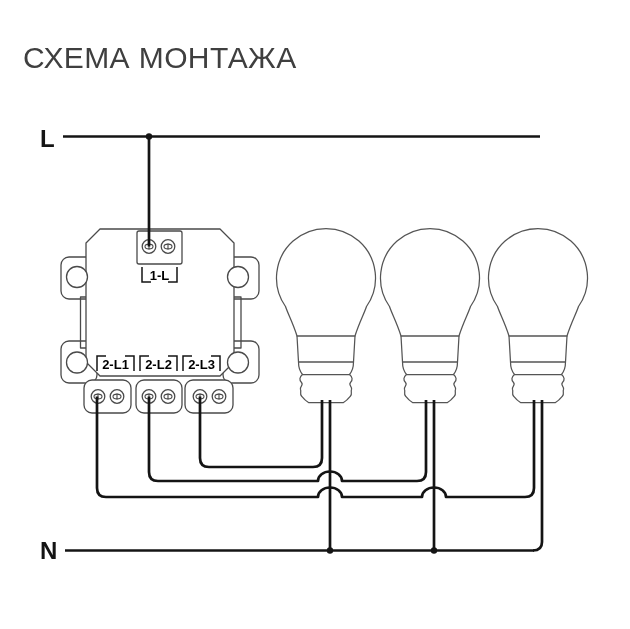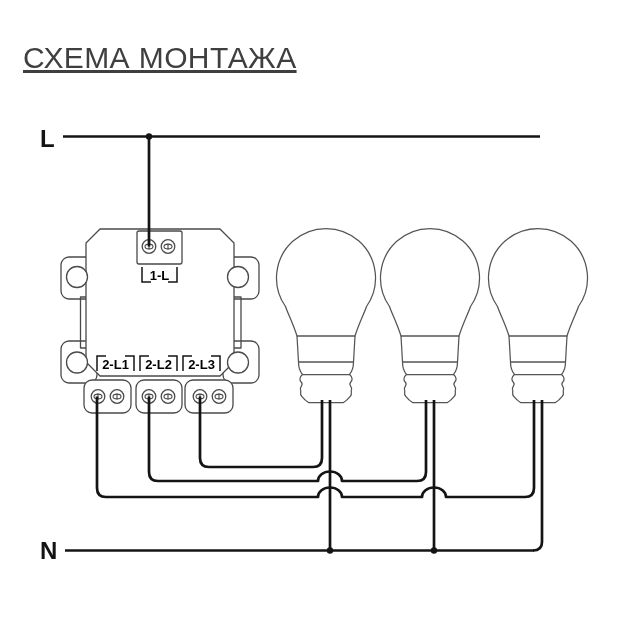--- a/index.html
+++ b/index.html
@@ -10,21 +10,20 @@
     font-family:"Liberation Sans", sans-serif;
     overflow:hidden;
   }
   .page-title{
     position:absolute;
     left:23px;top:41px;
     font-size:30px;
     letter-spacing:0.4px;
     color:#3f3f3f;
     white-space:nowrap;
-    text-decoration:underline;
   }
   svg text{
     font-family:"Liberation Sans", sans-serif;
   }
   .line-label{
     font-size:24px;
     font-weight:700;
     fill:#141414;
   }
   .terminal-label{

